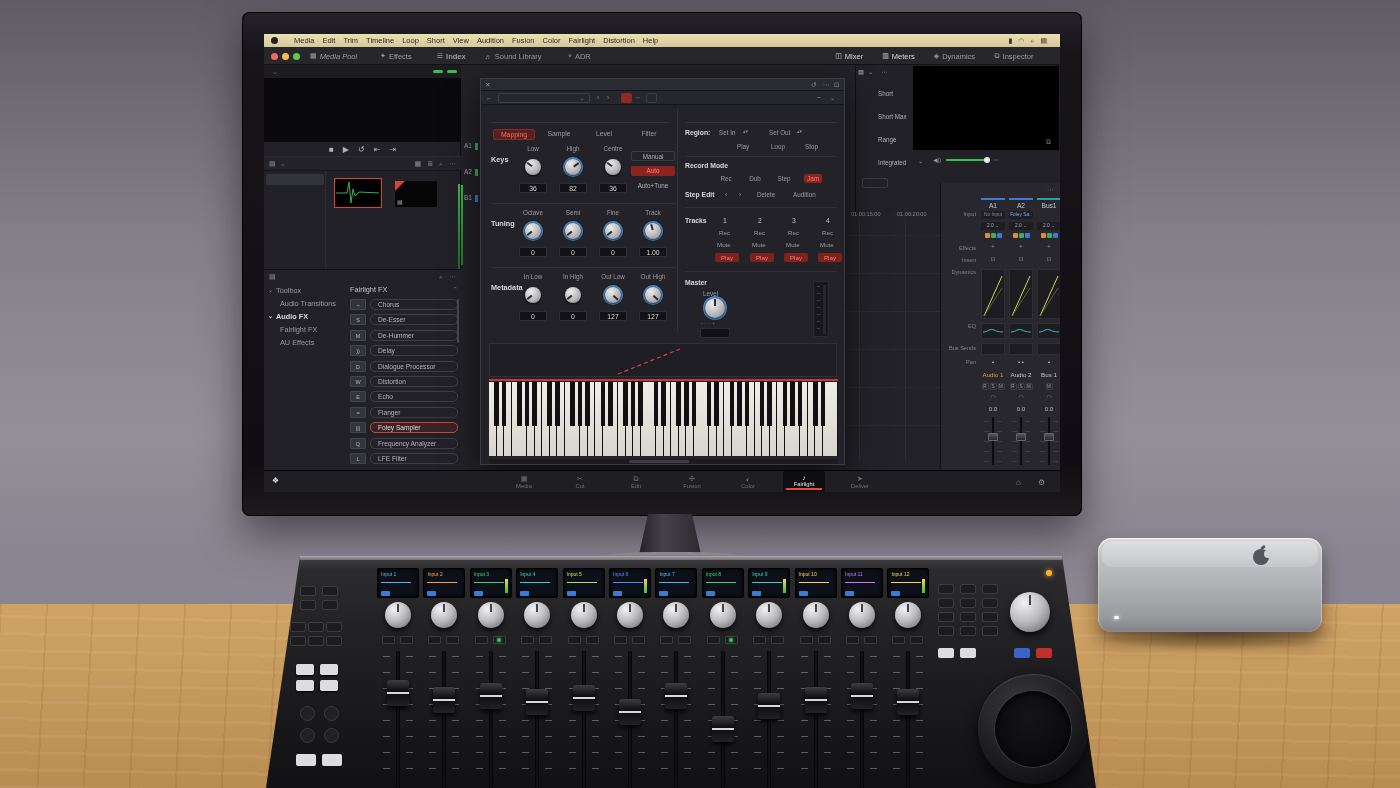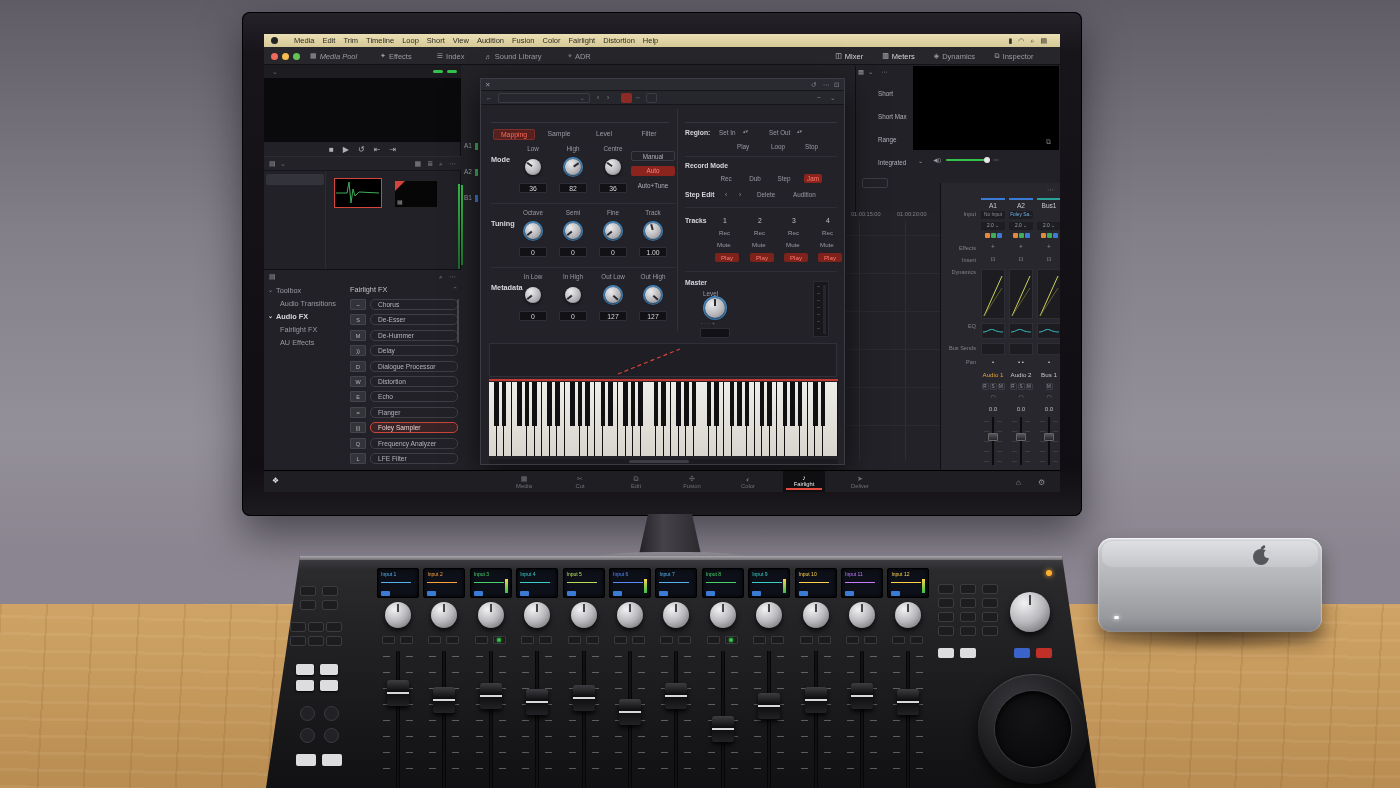--- a/index.html
+++ b/index.html
@@ -74,21 +74,21 @@
           <div style="position: absolute; left: 46px; top: 0px; height: 18px; display: flex; align-items: center; gap: 3px; font-size: 7.5px; color: rgb(154, 154, 162);">
             <div style="position: static; font-size: 7px;">▦</div>
             <div style="position: static; font-style: italic;">Media Pool</div>
           </div>
           <div style="position: absolute; left: 116px; top: 0px; height: 18px; display: flex; align-items: center; gap: 3px; font-size: 7.5px; color: rgb(154, 154, 162);">
             <div style="position: static; font-size: 7px;">✦</div>
             <div style="position: static;">Effects</div>
           </div>
           <div style="position: absolute; left: 172.8px; top: 0px; height: 18px; display: flex; align-items: center; gap: 3px; font-size: 7.5px; color: rgb(154, 154, 162);">
             <div style="position: static; font-size: 7px;">☰</div>
-            <div style="position: static;">Index</div>
+            <div style="position: static; font-weight: bold;">Index</div>
           </div>
           <div style="position: absolute; left: 220.8px; top: 0px; height: 18px; display: flex; align-items: center; gap: 3px; font-size: 7.5px; color: rgb(154, 154, 162);">
             <div style="position: static; font-size: 7px;">♬</div>
             <div style="position: static;">Sound Library</div>
           </div>
           <div style="position: absolute; left: 304px; top: 0px; height: 18px; display: flex; align-items: center; gap: 3px; font-size: 7.5px; color: rgb(154, 154, 162);">
             <div style="position: static; font-size: 7px;">⌖</div>
             <div style="position: static;">ADR</div>
           </div>
           <div style="position: absolute; left: 0px; top: 0px; font-size: 0px;"></div>
@@ -278,21 +278,21 @@
             <div style="position: absolute; left: 336px; top: 3px; font-size: 6.5px; color: rgb(138, 138, 146);">~</div>
             <div style="position: absolute; left: 349px; top: 3px; font-size: 6.5px; color: rgb(138, 138, 146);">⌄</div>
           </div>
           <div style="position: absolute; left: 10px; top: 31px; font-size: 7.5px; color: rgb(214, 214, 220); font-weight: bold;"></div>
           <div style="position: absolute; left: 46px; top: 31px; font-size: 7.5px; color: rgb(201, 201, 207);"></div>
           <div style="position: absolute; left: 10px; top: 43px; width: 178px; height: 1px; background: rgb(52, 52, 60);"></div>
           <div style="position: absolute; left: 12px; top: 50px; width: 42px; height: 11px; font-size: 6.8px; text-align: center; line-height: 10px; border-radius: 2px; background: rgb(85, 32, 29); border: 1px solid rgb(126, 46, 40); color: rgb(255, 106, 92);">Mapping</div>
           <div style="position: absolute; left: 57px; top: 50px; width: 42px; height: 11px; font-size: 6.8px; text-align: center; line-height: 10px; border-radius: 2px; color: rgb(154, 154, 162);">Sample</div>
           <div style="position: absolute; left: 102px; top: 50px; width: 42px; height: 11px; font-size: 6.8px; text-align: center; line-height: 10px; border-radius: 2px; color: rgb(154, 154, 162);">Level</div>
           <div style="position: absolute; left: 147px; top: 50px; width: 42px; height: 11px; font-size: 6.8px; text-align: center; line-height: 10px; border-radius: 2px; color: rgb(154, 154, 162);">Filter</div>
-          <div style="position: absolute; left: 10px; top: 76px; font-size: 7.3px; color: rgb(214, 214, 220); font-weight: bold;">Mode</div>
+          <div style="position: absolute; left: 10px; top: 76px; font-size: 7.3px; color: rgb(214, 214, 220); font-weight: bold;">Keys</div>
           <div style="position: absolute; left: 34px; top: 66px; font-size: 6.3px; color: rgb(154, 154, 162); width: 36px; text-align: center;">Low</div>
           <div style="position: absolute; left: 44px; top: 80px; width: 16px; height: 16px; border-radius: 50%; background: radial-gradient(circle at 35% 30%, rgb(236, 236, 238), rgb(185, 185, 189) 55%, rgb(125, 125, 130)); box-shadow: rgba(0, 0, 0, 0.7) 0px 1px 3px;">
             <div style="position: absolute; left: 7.25px; top: 1px; width: 1.5px; height: 5.6px; background: rgb(42, 42, 48); transform-origin: 50% 7px; transform: rotate(-55deg);"></div>
           </div>
           <div style="position: absolute; left: 38px; top: 104px; width: 28px; height: 10px; background: rgb(18, 18, 22); border: 1px solid rgb(46, 46, 54); border-radius: 1px; font-size: 6.8px; color: rgb(216, 216, 220); text-align: center; line-height: 9px;">36</div>
           <div style="position: absolute; left: 74px; top: 66px; font-size: 6.3px; color: rgb(154, 154, 162); width: 36px; text-align: center;">High</div>
           <div style="position: absolute; left: 84px; top: 80px; width: 16px; height: 16px; border-radius: 50%; background: radial-gradient(circle at 35% 30%, rgb(236, 236, 238), rgb(185, 185, 189) 55%, rgb(125, 125, 130)); box-shadow: rgba(0, 0, 0, 0.7) 0px 1px 3px, rgba(79, 159, 224, 0.85) 0px 0px 0px 2px;">
             <div style="position: absolute; left: 7.25px; top: 1px; width: 1.5px; height: 5.6px; background: rgb(42, 42, 48); transform-origin: 50% 7px; transform: rotate(55deg);"></div>
           </div>
           <div style="position: absolute; left: 78px; top: 104px; width: 28px; height: 10px; background: rgb(18, 18, 22); border: 1px solid rgb(46, 46, 54); border-radius: 1px; font-size: 6.8px; color: rgb(216, 216, 220); text-align: center; line-height: 9px;">82</div>

